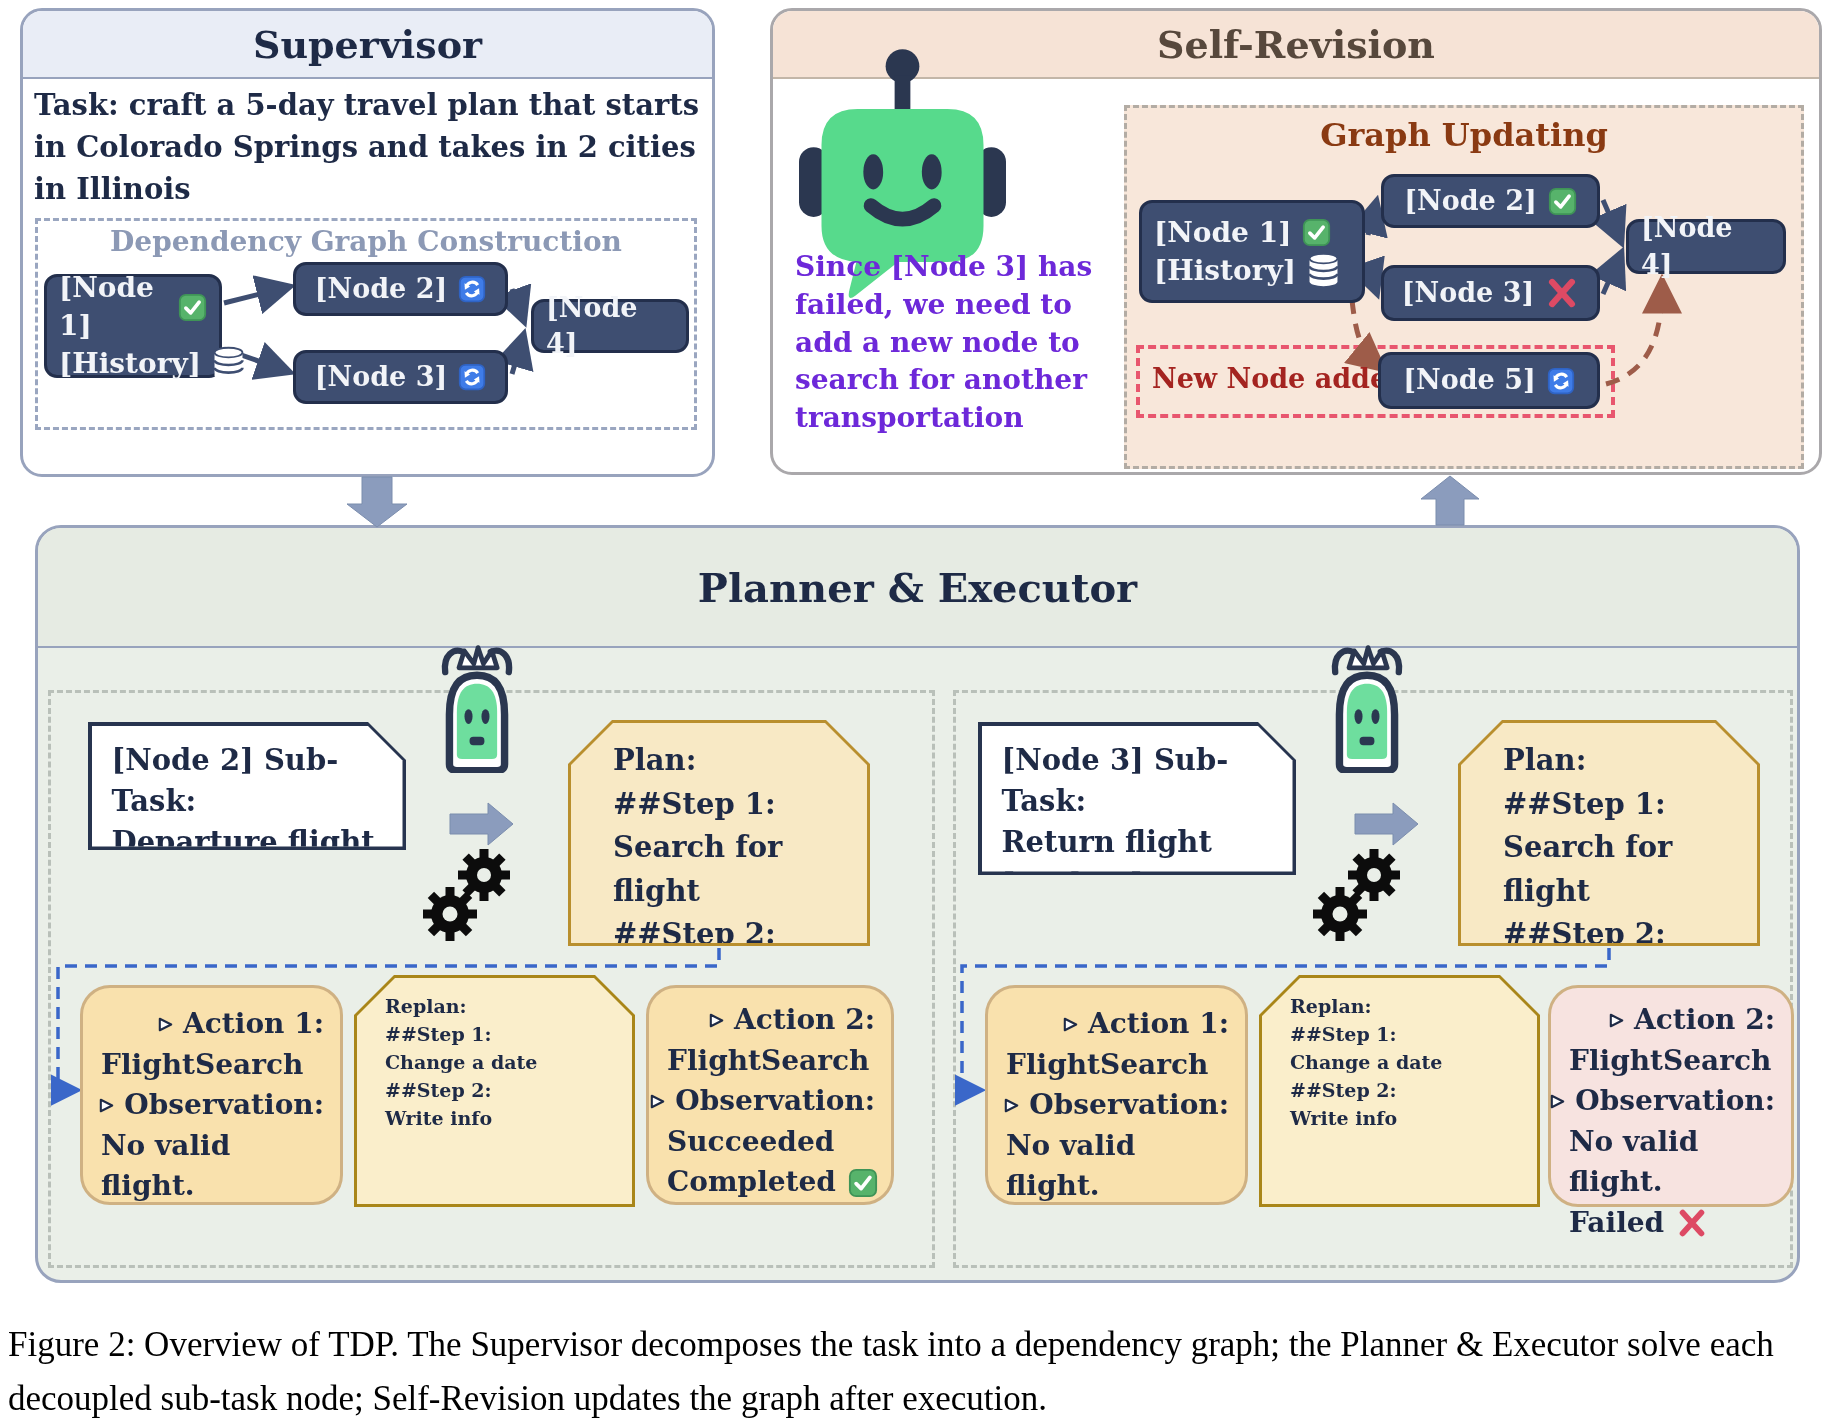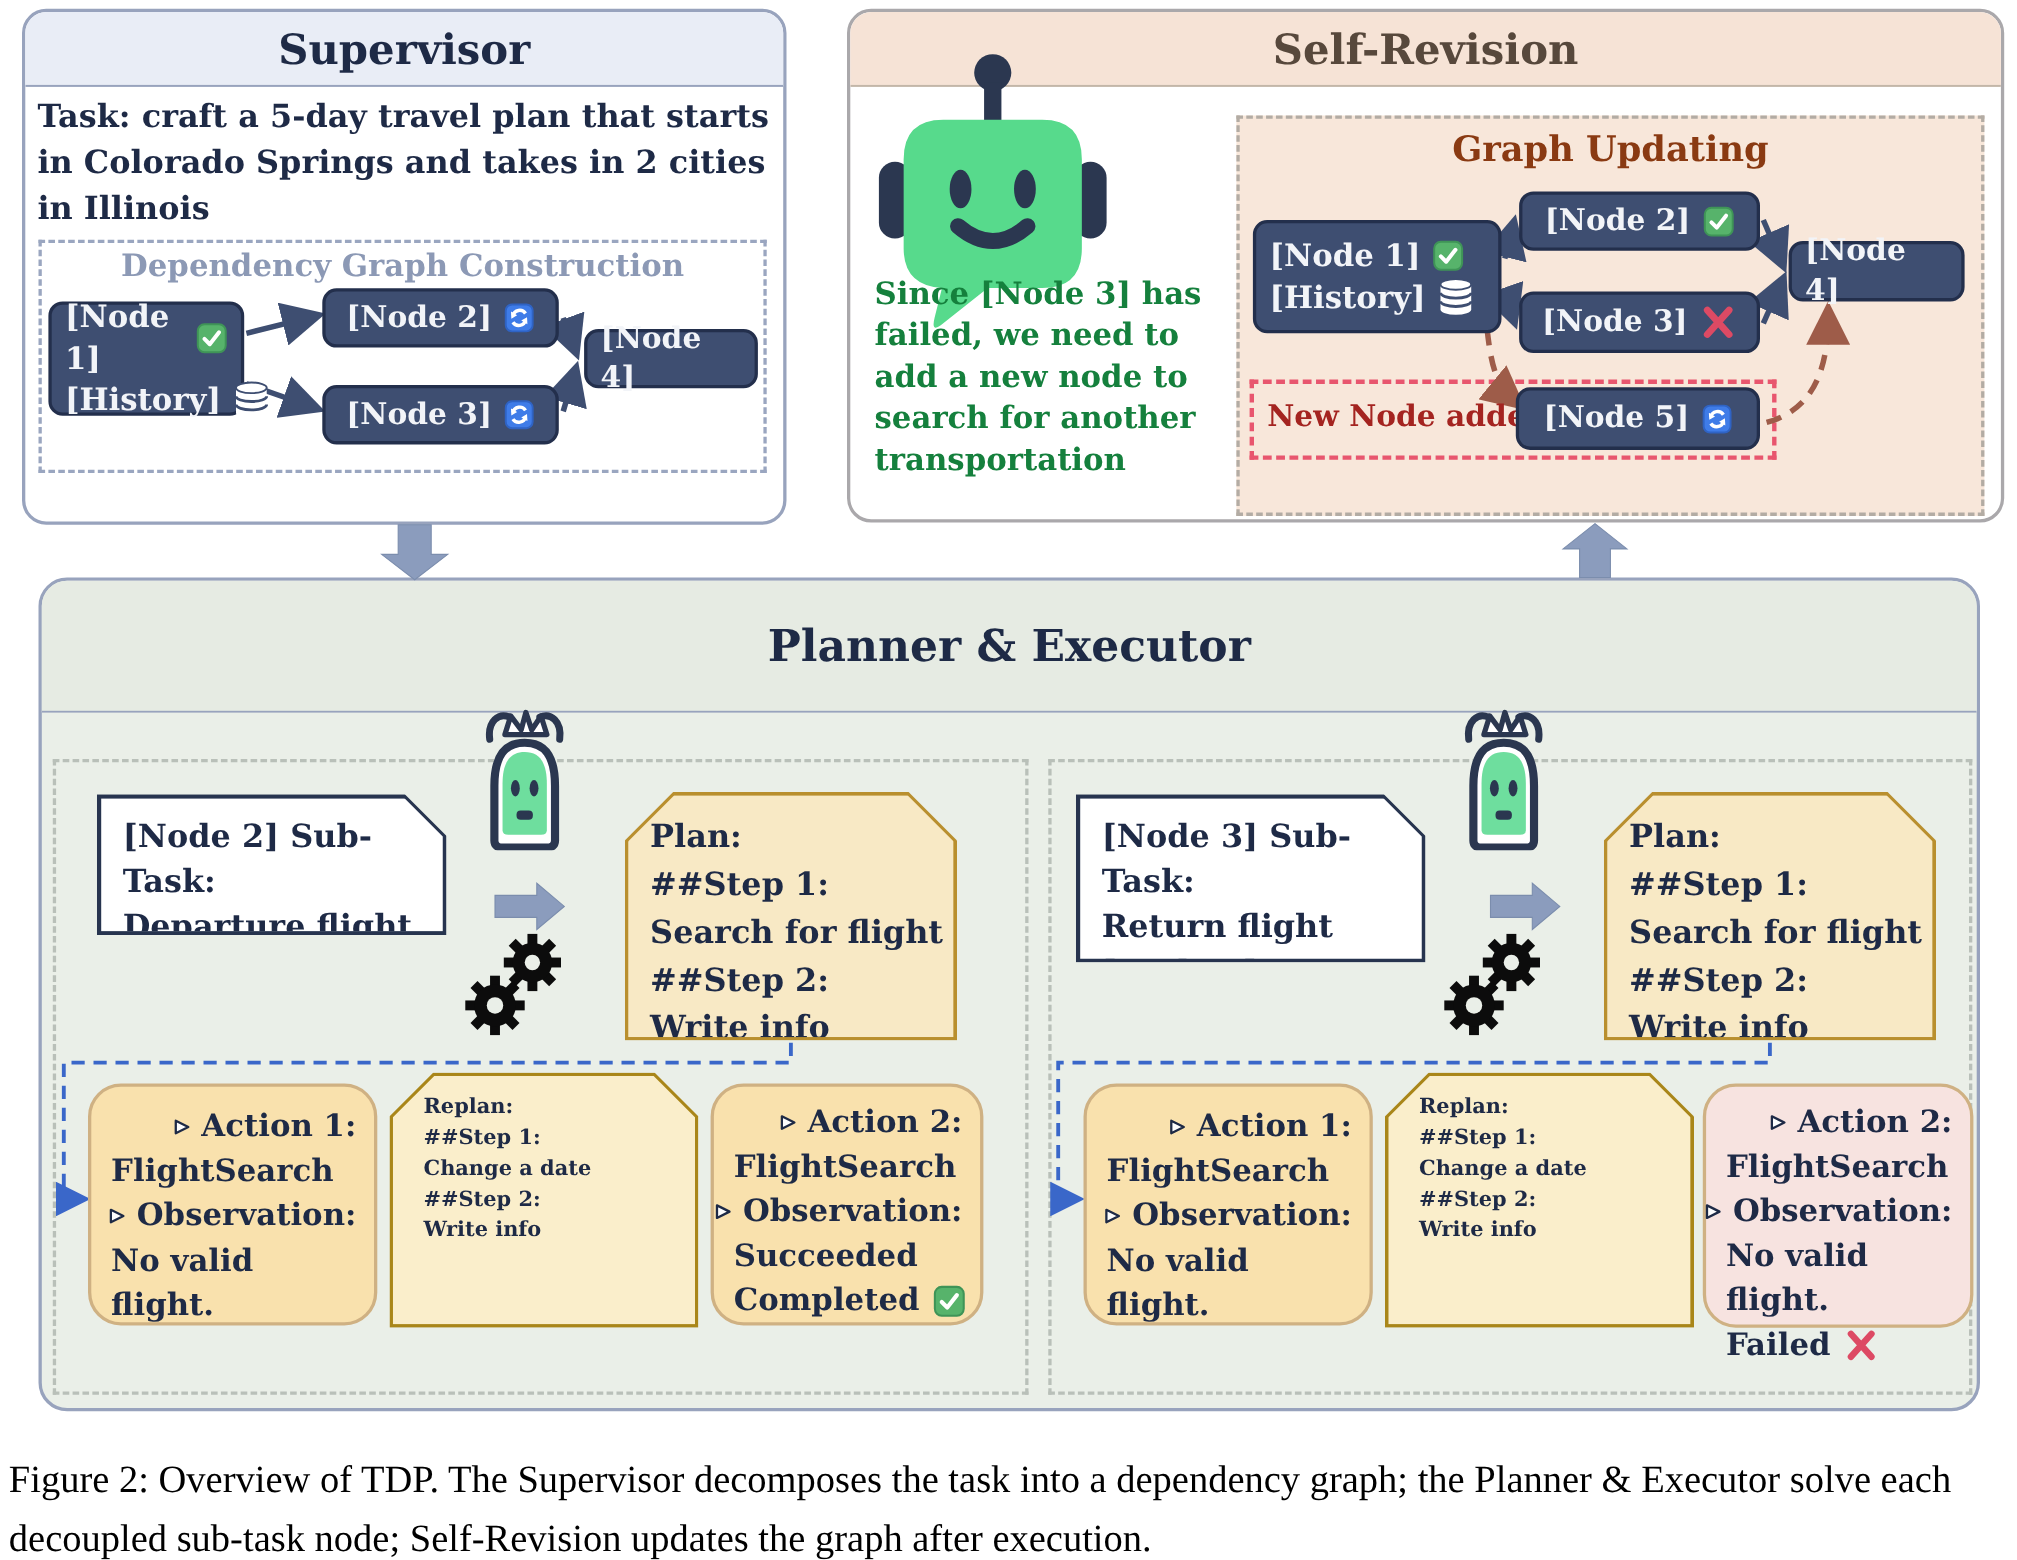--- a/index.html
+++ b/index.html
@@ -25,29 +25,29 @@
   .node{position:absolute;box-sizing:border-box;background:#3e4e71;border:3px solid #232f4c;border-radius:13px;
         color:#f2f4f8;display:flex;flex-direction:column;justify-content:center;padding:2px 12px;}
   .nrow{display:flex;align-items:center;gap:11px;}
   .nrow.centered{justify-content:center;}
   .node .txt{font-size:27px;line-height:1.35;}
   .big .txt{font-size:28px;}
   
   .task{position:absolute;font-size:29px;line-height:1.45;color:#1e2a46;}
   .constr-label{text-align:center;font-size:28px;color:#8c99b5;margin-top:4px;}
   .graph-title{text-align:center;font-size:32px;color:#8a3a12;margin-top:8px;}
-  .speech{position:absolute;font-size:28px;line-height:1.35;color:#15803d;}
+  .speech{position:absolute;font-size:28px;line-height:1.35;color:#6d28d9;}
   .newnode-label{position:absolute;font-size:27px;color:#a42420;}
   
   .fold{position:absolute;background:#27344f;clip-path:polygon(0 0,calc(100% - 38px) 0,100% 38px,100% 100%,0 100%);}
   .fold-in{position:absolute;inset:3.5px;background:#fff;clip-path:polygon(0 0,calc(100% - 35px) 0,100% 35px,100% 100%,0 100%);
            padding:14px 20px;font-size:29px;line-height:1.43;color:#1e2a46;}
   .cut-out{position:absolute;background:#b98f2e;clip-path:polygon(44px 0,calc(100% - 44px) 0,100% 44px,100% 100%,0 100%,0 44px);}
   .cut-in{position:absolute;inset:3px;background:#f8e9c5;clip-path:polygon(42px 0,calc(100% - 42px) 0,100% 42px,100% 100%,0 100%,0 42px);
-          padding:16px 0 0 20px;font-size:29px;line-height:1.5;color:#1e2a46;}
+          padding:16px 0 0 42px;font-size:29px;line-height:1.5;color:#1e2a46;}
   .replan-out{background:#a98619;clip-path:polygon(40px 0,calc(100% - 40px) 0,100% 40px,100% 100%,0 100%,0 40px);}
   .replan-in{background:#faeecb;clip-path:polygon(38px 0,calc(100% - 38px) 0,100% 38px,100% 100%,0 100%,0 38px);
              padding-top:14px;padding-left:28px;font-size:19px;line-height:1.48;}
   
   .action{position:absolute;box-sizing:border-box;background:#f9e1ad;border:3px solid #cfb183;border-radius:30px;
           padding:16px 16px 0 18px;font-size:28px;line-height:1.45;color:#1e2a46;}
   .action.fail{background:#f7e3e0;}
   .aline{display:flex;align-items:center;gap:8px;justify-content:flex-end;}
   .status-line{display:flex;align-items:center;gap:12px;}
   

